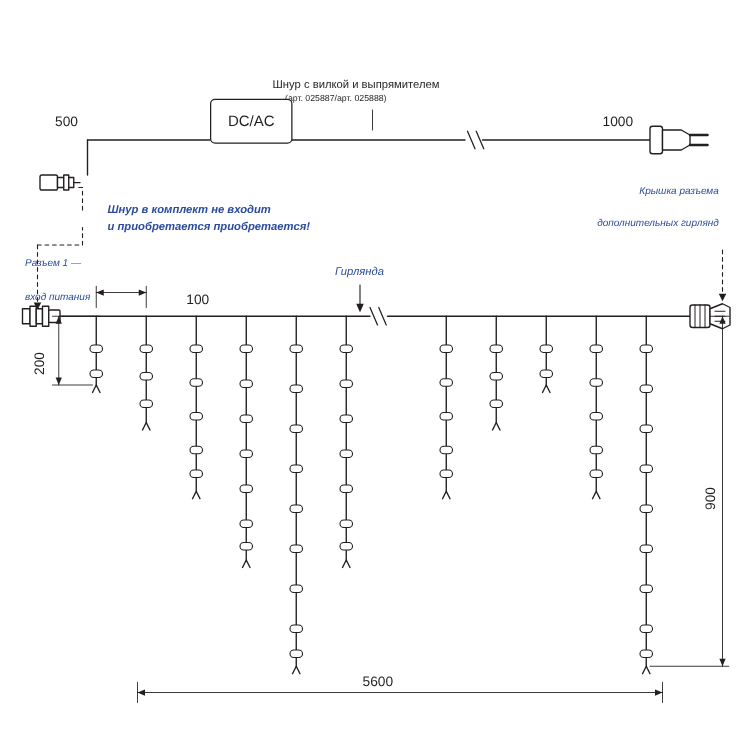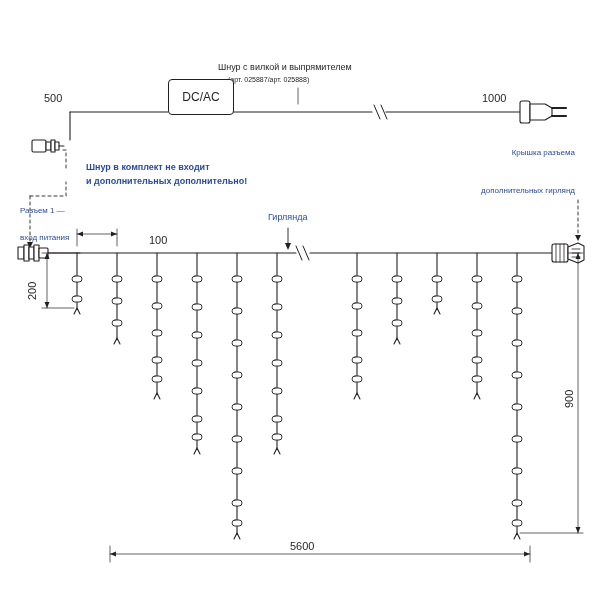--- a/index.html
+++ b/index.html
@@ -23,21 +23,21 @@
     height: 600px;
   }
   .lbl {
     position: absolute;
     color: #231f20;
     white-space: nowrap;
     line-height: 1.25;
   }
   .lbl.center { text-align: left; }
   .lbl.right  { text-align: right; }
-  .t-blue { color: #2a4b9b; }
+  .t-blue { color: #2a4b9b; font-style: italic; }
   .t-bold { font-weight: bold; }
   .f7  { font-size: 7px; }
   .f8  { font-size: 8px; }
   .f9  { font-size: 9px; }
   .f11 { font-size: 11px; }
   .vert {
     transform: rotate(-90deg);
     transform-origin: left top;
   }
   .box-dcac {
@@ -269,29 +269,29 @@
   <div class="lbl f7 center" style="left:228px; top:76px; width:140px;">(арт. 025887/арт. 025888)</div>
 
   <div class="lbl f11" style="left:44px; top:92px;">500</div>
   <div class="lbl f11" style="left:482px; top:92px;">1000</div>
 
   <div class="box-dcac" style="left:168px; top:79px; width:64px; height:34px;">
     <span>DC/AC</span>
   </div>
 
   <div class="lbl f9 t-blue t-bold" style="left:86px; top:162px;">Шнур в комплект не входит</div>
-  <div class="lbl f9 t-blue t-bold" style="left:86px; top:176px;">и дополнительных дополнительно!</div>
+  <div class="lbl f9 t-blue t-bold" style="left:86px; top:176px;">и приобретается приобретается!</div>
 
   <div class="lbl f8 t-blue" style="left:20px; top:206px;">Разъем 1 —</div>
   <div class="lbl f8 t-blue" style="left:20px; top:233px;">вход питания</div>
 
   <div class="lbl f9 t-blue" style="left:268px; top:212px;">Гирлянда</div>
 
   <div class="lbl f8 t-blue right" style="left:400px; top:148px; width:175px;">Крышка разъема</div>
-  <div class="lbl f8 t-blue right" style="left:380px; top:186px; width:195px;">дополнительных гирлянд</div>
+  <div class="lbl f8 t-blue right" style="left:380px; top:174px; width:195px;">дополнительных гирлянд</div>
 
   <div class="lbl f11" style="left:112px; top:234px;margin-left:37px;">100</div>
 
   <div class="lbl f11 vert" style="left:26px; top:300px;">200</div>
 
   <div class="lbl f11 vert" style="left:563px; top:408px;">900</div>
 
   <div class="lbl f11 center" style="left:290px; top:540px; width:60px;">5600</div>
 
 </div>

